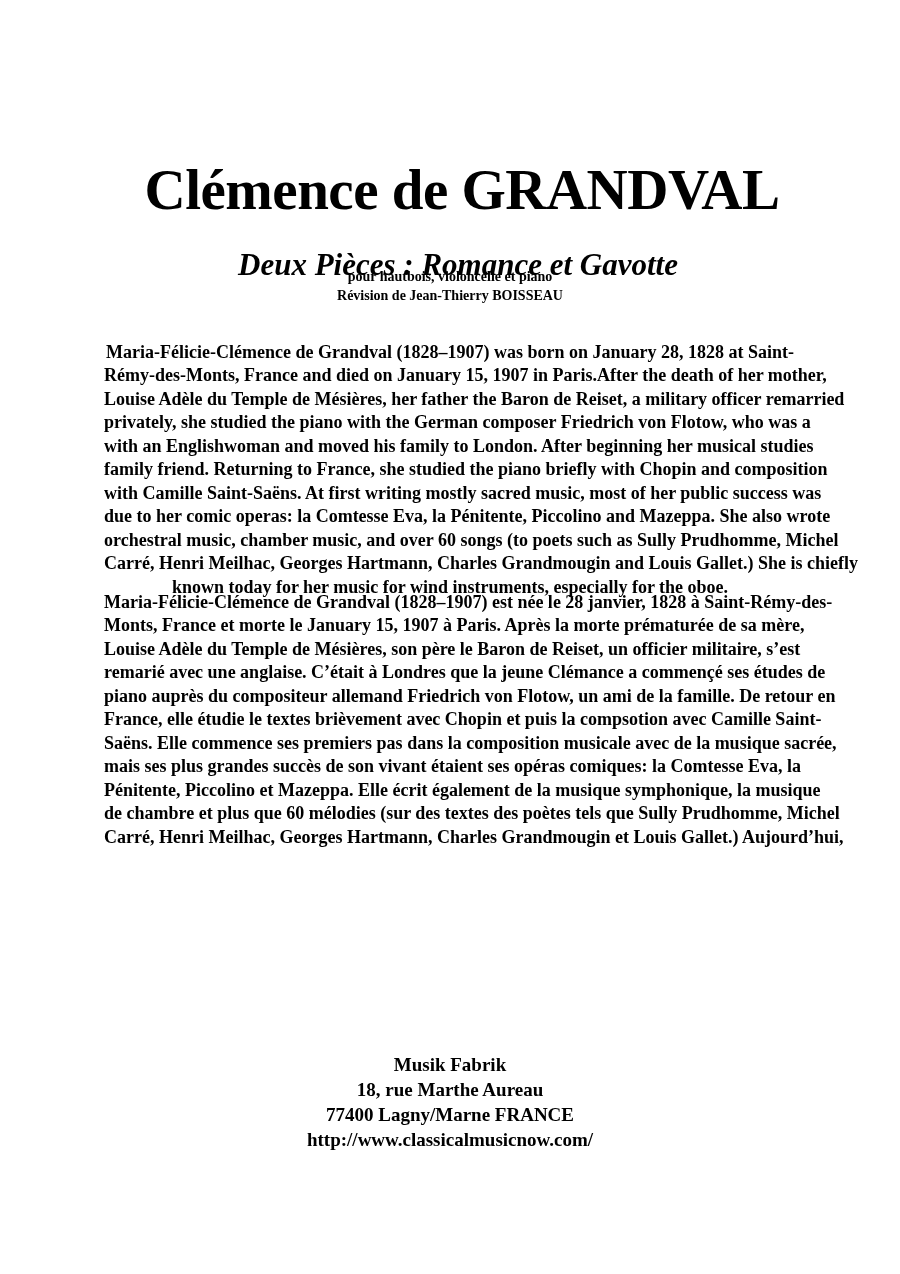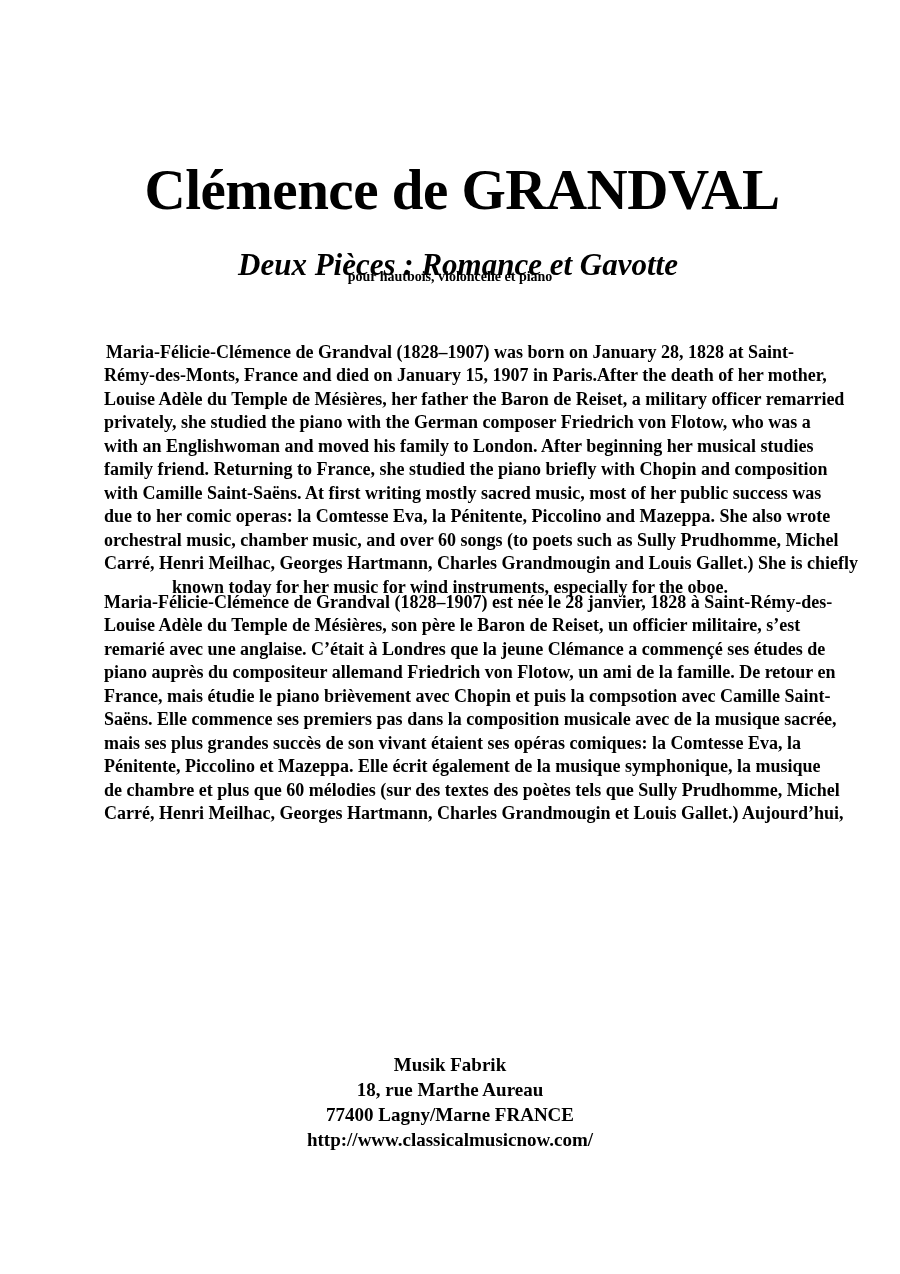--- a/index.html
+++ b/index.html
@@ -91,42 +91,44 @@
 <body>
 
 <div class="page">
 
   <h1 class="composer-title">Clémence de GRANDVAL</h1>
 
   <h2 class="work-title">Deux Pièces : Romance et Gavotte</h2>
 
   <div class="instrumentation-block">
     <div>pour hautbois, violoncelle et piano</div>
+    <div>Révision de Jean-Thierry BOISSEAU</div>
   </div>
 
   <div class="bio bio-en">
     <span class="line">Maria-Félicie-Clémence de Grandval (1828–1907) was born on January 28, 1828 at Saint-</span>
     <span class="line">Rémy-des-Monts, France and died on January 15, 1907 in Paris.After the death of her mother,</span>
     <span class="line">Louise Adèle du Temple de Mésières, her father the Baron de Reiset, a military officer remarried</span>
     <span class="line">privately, she studied the piano with the German composer Friedrich von Flotow, who was a</span>
     <span class="line">with an Englishwoman and moved his family to London. After beginning her musical studies</span>
     <span class="line">family friend. Returning to France, she studied the piano briefly with Chopin and composition</span>
     <span class="line">with Camille Saint-Saëns. At first writing mostly sacred music, most of her public success was</span>
     <span class="line">due to her comic operas: la Comtesse Eva, la Pénitente, Piccolino and Mazeppa. She also wrote</span>
     <span class="line">orchestral music, chamber music, and over 60 songs (to poets such as Sully Prudhomme, Michel</span>
     <span class="line">Carré, Henri Meilhac, Georges Hartmann, Charles Grandmougin and Louis Gallet.) She is chiefly</span>
     <span class="line">known today for her music for wind instruments, especially for the oboe.</span>
   </div>
 
   <div class="bio bio-fr">
     <span class="line">Maria-Félicie-Clémence de Grandval (1828–1907) est née le 28 janvier, 1828 à Saint-Rémy-des-</span>
+    <span class="line">Monts, France et morte le January 15, 1907 à Paris. Après la morte prématurée de sa mère,</span>
     <span class="line">Louise Adèle du Temple de Mésières, son père le Baron de Reiset, un officier militaire, s’est</span>
     <span class="line">remarié avec une anglaise. C’était à Londres que la jeune Clémance a commençé ses études de</span>
     <span class="line">piano auprès du compositeur allemand Friedrich von Flotow, un ami de la famille. De retour en</span>
-    <span class="line">France, mais étudie le piano brièvement avec Chopin et puis la compsotion avec Camille Saint-</span>
+    <span class="line">France, elle étudie le textes brièvement avec Chopin et puis la compsotion avec Camille Saint-</span>
     <span class="line">Saëns.  Elle commence ses premiers pas dans la composition musicale avec de la musique sacrée,</span>
     <span class="line">mais ses plus grandes succès de son vivant étaient ses opéras comiques: la Comtesse Eva, la</span>
     <span class="line">Pénitente, Piccolino et Mazeppa. Elle écrit également de la musique symphonique, la musique</span>
     <span class="line">de chambre et plus que 60 mélodies (sur des textes des poètes tels que Sully Prudhomme, Michel</span>
     <span class="line">Carré, Henri Meilhac, Georges Hartmann, Charles Grandmougin et Louis Gallet.) Aujourd’hui,</span>
   </div>
 
   <div class="publisher">
     <span class="line">Musik Fabrik</span>
     <span class="line">18, rue Marthe Aureau</span>

